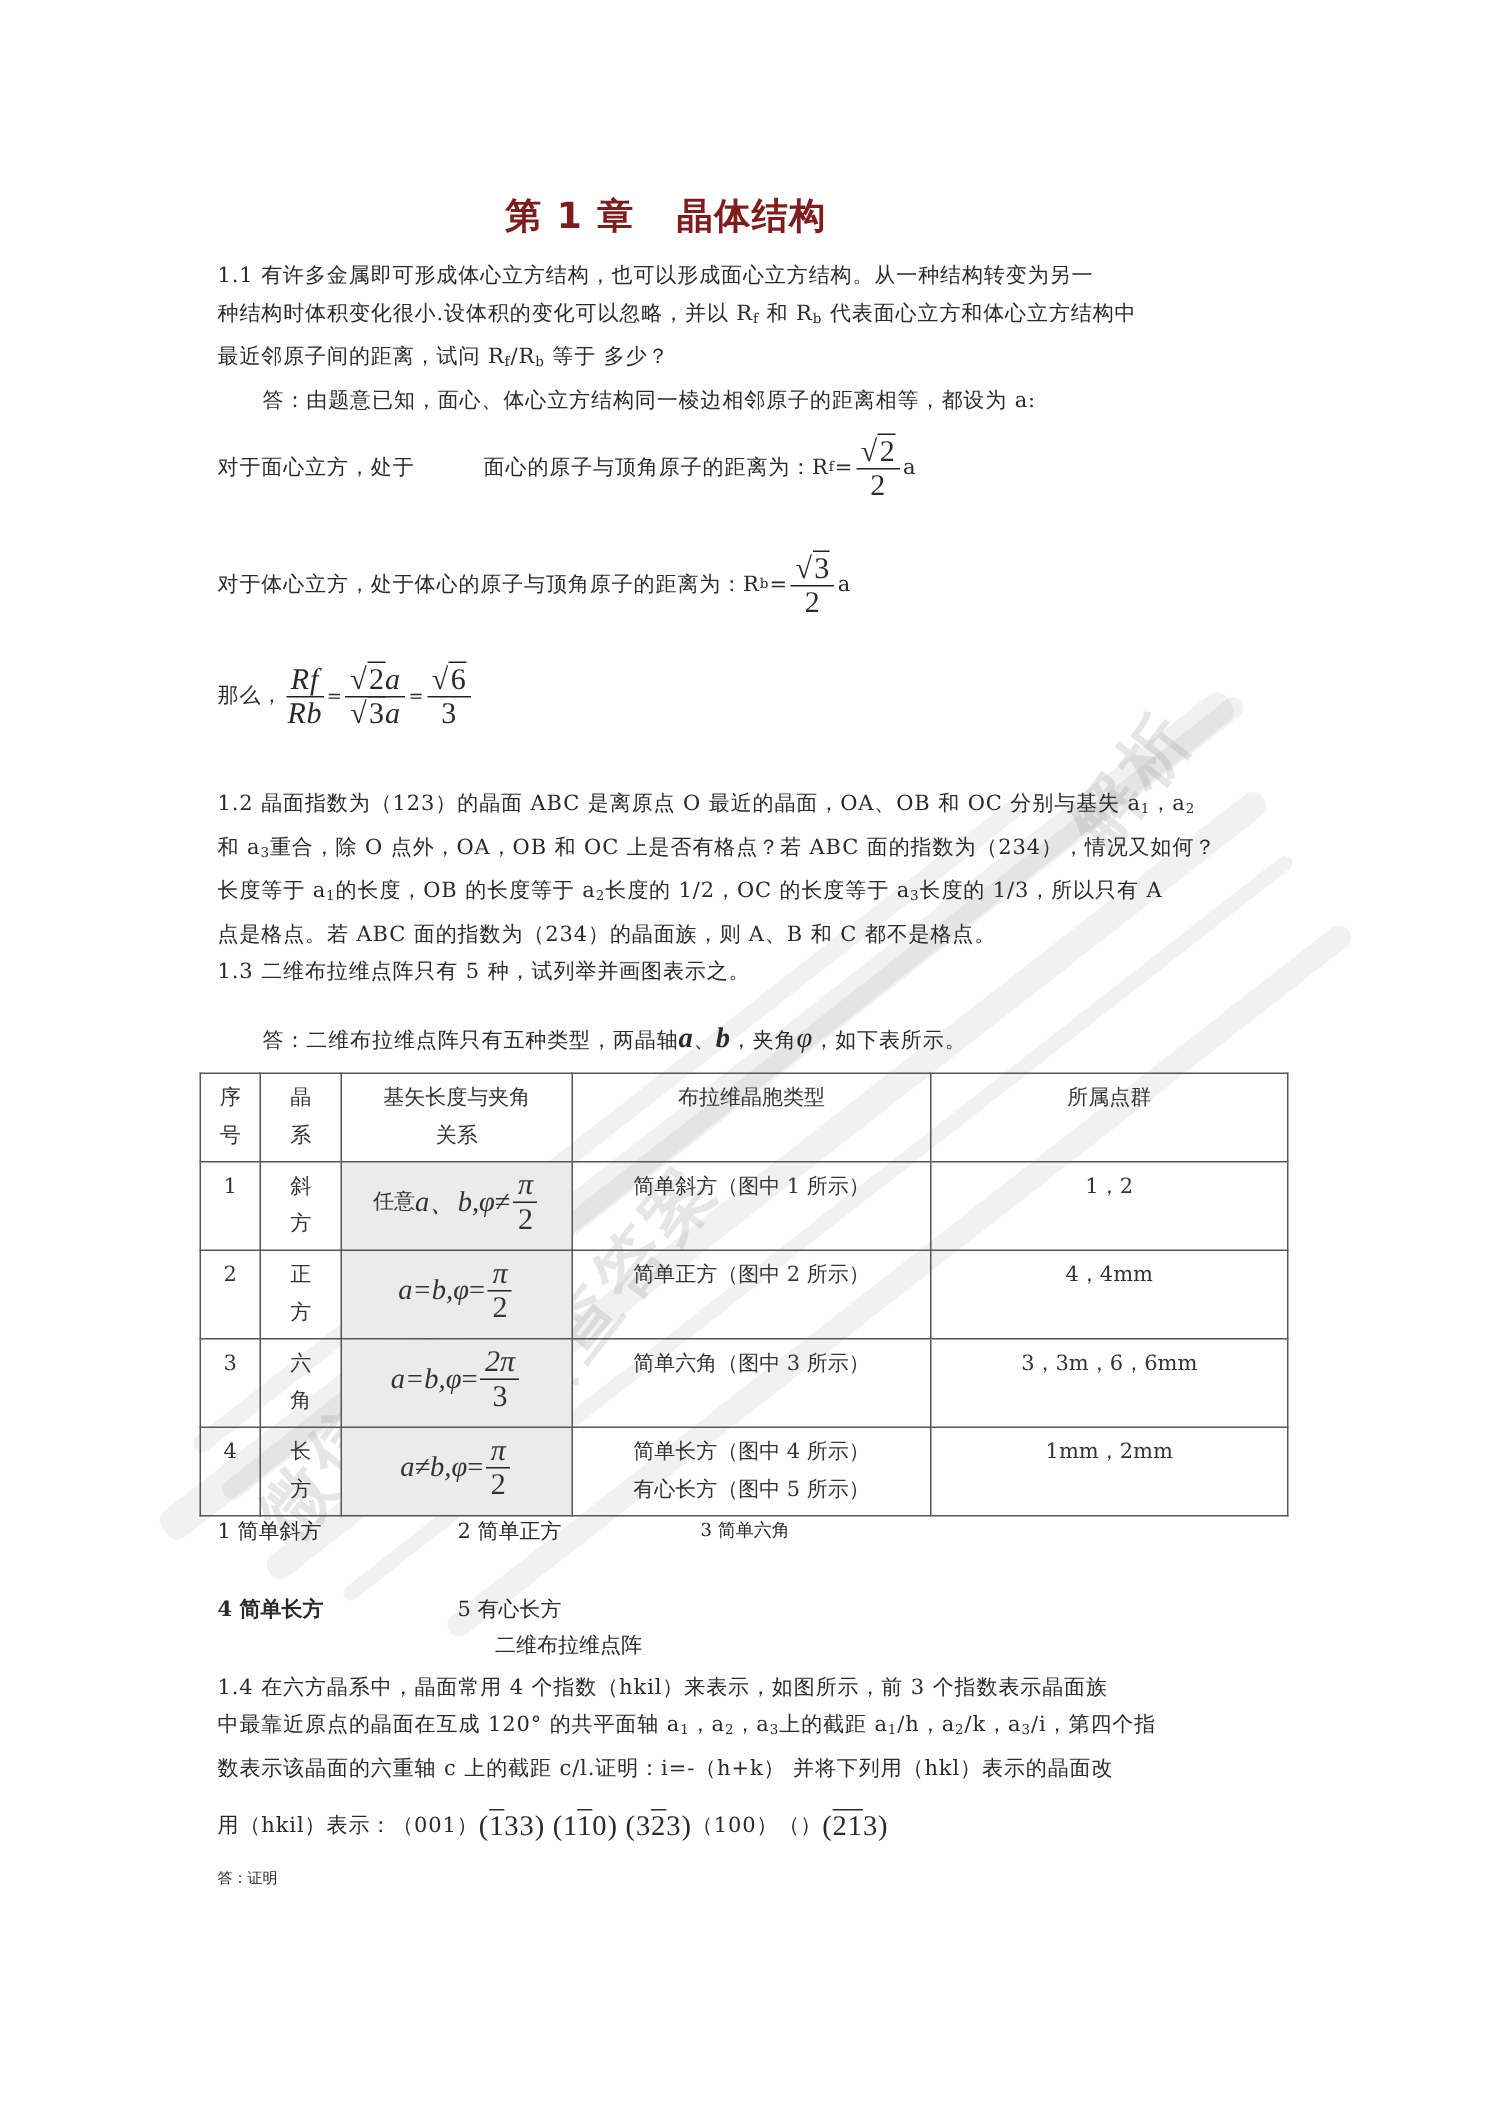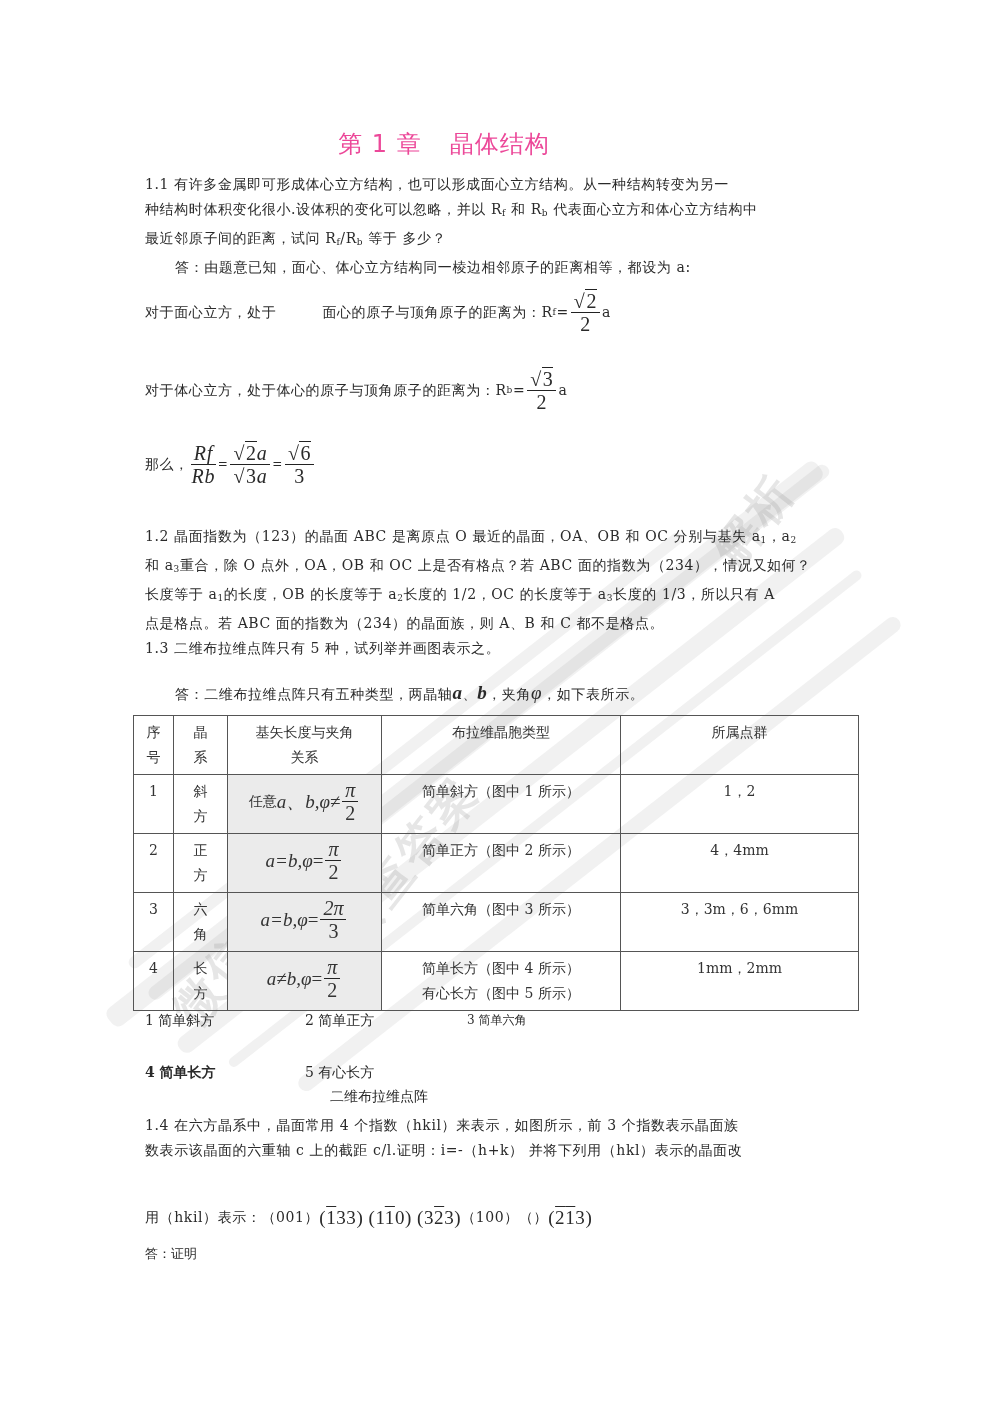--- a/index.html
+++ b/index.html
@@ -3,21 +3,21 @@
 <meta charset="utf-8">
 <style>
   html, body { margin:0; padding:0; }
   body { width:992px; height:1403px; background:#ffffff; position:relative; overflow:hidden;
          font-family:"DejaVu Serif","Liberation Serif",serif; color:#2a2a2a; }
   .abs { position:absolute; }
   .wm { position:absolute; pointer-events:none; }
   .stroke { position:absolute; background:rgba(150,150,150,0.13); border-radius:8px; transform-origin:left center; }
   .wmtext { position:absolute; font-family:"DejaVu Sans",sans-serif; font-weight:bold; color:rgba(140,140,140,0.22);
             font-size:46px; transform-origin:left top; white-space:nowrap; letter-spacing:4px; }
-  .title { left:0; width:888px; top:128px; text-align:center; font-size:24px; font-weight:normal; color:#ec4899;
+  .title { left:0; width:888px; top:128px; text-align:center; font-size:24px; font-weight:bold; color:#7f1d1d;
            font-family:"DejaVu Sans",sans-serif; letter-spacing:1px; }
   .title .sp { display:inline-block; width:28px; }
   .p { position:absolute; left:145px; width:715px; font-size:14px; line-height:25px; letter-spacing:0.6px; }
   .ind { text-indent:30px; }
   sub { font-size:9px; vertical-align:-2px; }
   .frac { display:inline-flex; flex-direction:column; align-items:center; vertical-align:middle; font-family:"Liberation Serif",serif; font-size:20px; line-height:22px; margin:0 2px; }
   .frac .num { border-bottom:1.2px solid #222; padding:0 3px; }
   .frac .it { font-style:italic; }
   .mi { font-family:"Liberation Serif",serif; font-style:italic; font-size:19px; }
   .sqrt { display:inline-block; }
@@ -225,25 +225,26 @@
 
 <div class="abs" style="left:145px;top:1012px;font-size:14px;">1 简单斜方</div>
 <div class="abs" style="left:305px;top:1012px;font-size:14px;">2 简单正方</div>
 <div class="abs" style="left:467px;top:1012px;font-size:12px;">3 简单六角</div>
 <div class="abs" style="left:145px;top:1064px;font-size:14px;font-weight:bold;">4 简单长方</div>
 <div class="abs" style="left:305px;top:1064px;font-size:14px;">5 有心长方</div>
 <div class="abs" style="left:330px;top:1088px;font-size:14px;">二维布拉维点阵</div>
 
 <div class="p" style="top:1113px;">
   <div>1.4 在六方晶系中，晶面常用 4 个指数（hkil）来表示，如图所示，前 3 个指数表示晶面族</div>
+  <div><span>中最靠近原点的晶面在互成 120° 的共平面轴 a</span><sub>1</sub><span>，a</span><sub>2</sub><span>，a</span><sub>3</sub><span>上的截距 a</span><sub>1</sub><span>/h，a</span><sub>2</sub><span>/k，a</span><sub>3</sub><span>/i，第四个指</span></div>
   <div>数表示该晶面的六重轴 c 上的截距 c/l.证明：i=-（h+k） 并将下列用（hkl）表示的晶面改</div>
 </div>
 
 <div class="p" style="top:1205px;display:flex;align-items:center;">
   <span>用（hkil）表示：（001）</span>
   <span class="miller">(<span class="ob">1</span><span>3</span><span>3</span>)</span>&nbsp;
   <span class="miller">(<span>1</span><span class="ob">1</span><span>0</span>)</span>&nbsp;
   <span class="miller">(<span>3</span><span class="ob">2</span><span>3</span>)</span>
   <span>（100）（）</span>
   <span class="miller">(<span class="ob">2</span><span class="ob">1</span><span>3</span>)</span>
 </div>
 
-<div class="abs" style="left:145px;top:1245px;font-size:13px;">答：证明</div>
+<div class="abs" style="left:145px;top:1245px;font-size:10px;">答：证明</div>
 
 </body></html>

